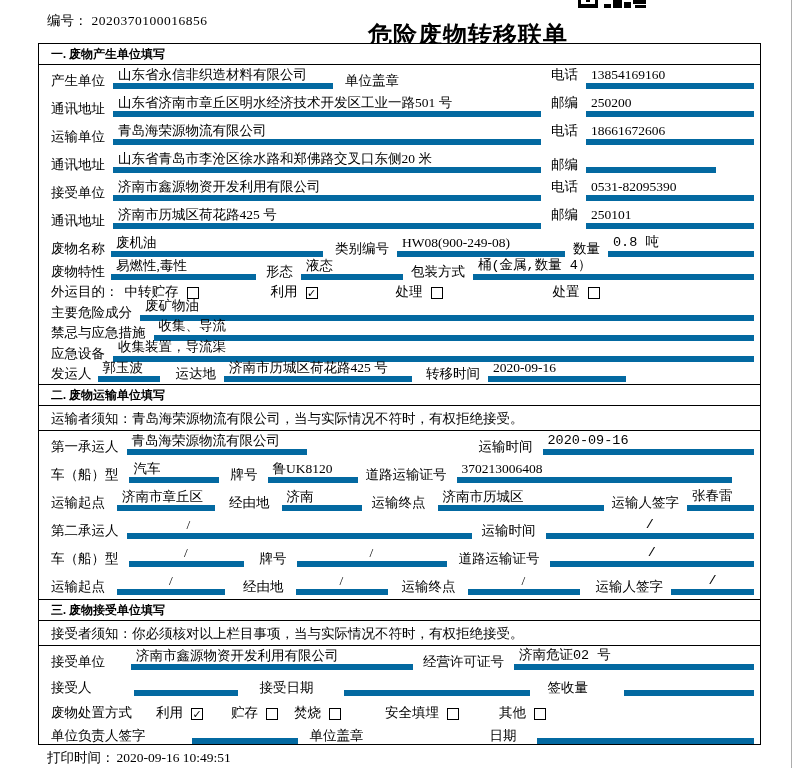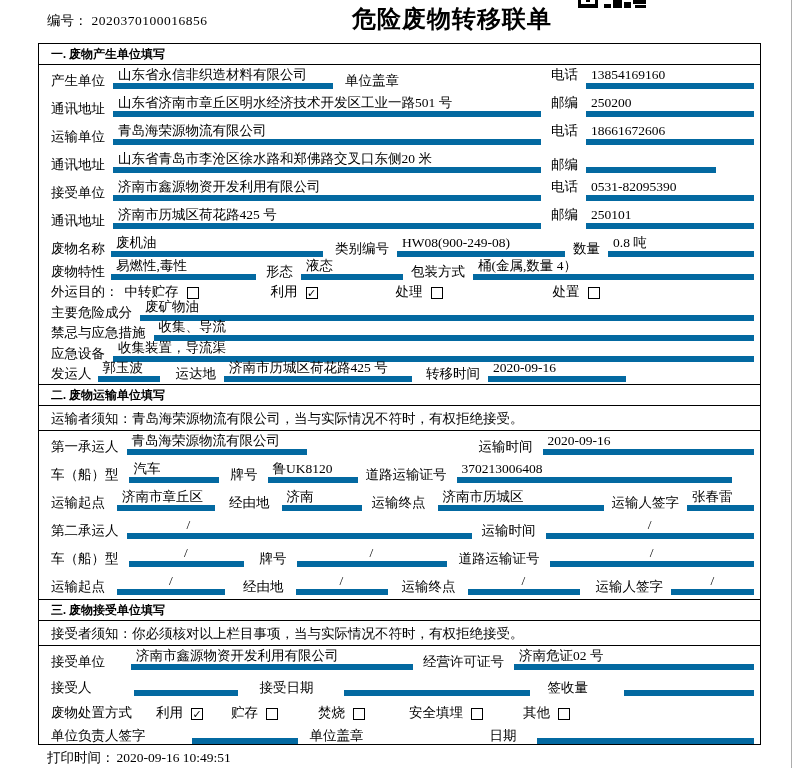--- a/index.html
+++ b/index.html
@@ -7,21 +7,21 @@
   body {
     width:796px; height:768px; position:relative; overflow:hidden;
     font-family:"Liberation Serif","DejaVu Serif",serif;
     font-size:13.5px; color:#000; line-height:17px;
   }
   .page { position:absolute; inset:0; }
   .page-edge { position:absolute; left:791px; top:0; width:1px; height:768px; background:#adadad; }
 
   .serial { position:absolute; left:47px; top:12px; white-space:nowrap; }
   .serial .num { margin-left:4px; letter-spacing:.5px; }
-  .doc-title { position:absolute; left:352px; top:6px; margin:0; font-size:24px; line-height:26px; font-weight:bold; letter-spacing:1px; white-space:nowrap; }
+  .doc-title { position:absolute; left:352px; top:6px; margin:16px; font-size:24px; line-height:26px; font-weight:bold; letter-spacing:1px; white-space:nowrap; }
   .qr { position:absolute; left:578px; top:0; }
 
   .formtable {
     position:absolute; left:38px; top:43px; width:723px; height:702px;
     border:1.5px solid #000; background:#fff;
   }
   .sec + .sec { border-top:1px solid #000; }
   .sec-title {
     height:21px; padding:3px 12px 0; border-bottom:1px solid #000;
     font-weight:bold; line-height:15px; font-size:12px;
@@ -31,21 +31,21 @@
   }
   .row { display:flex; align-items:flex-end; padding:0 6px 4px 12px; }
   .row.tight { padding-bottom:2px; }
   .h28 { height:28px; } .h26 { height:26px; }
   .h23 { height:23px; } .h20 { height:20.5px; }
   .lbl { white-space:nowrap; }
   .u {
     border-bottom:6px solid #0369a1; white-space:nowrap; padding:0 5px;
     min-height:17px; overflow:hidden;
   }
-  .grow { flex:1; }
+  .grow { flex:1;font-family:Liberation Mono, monospace; }
   .ctr { text-align:center; }
   .lft { display:flex; align-items:flex-end; flex:0 0 500px; }
   .rgt { display:flex; flex:1; }
   .rgt .u { flex:1; margin-left:8px; }
   .opt { display:flex; align-items:flex-end; white-space:nowrap; }
   .cb {
     display:inline-block; width:12px; height:12px; border:1px solid #000;
     margin-left:8px; margin-bottom:1px; font-size:11px; line-height:12px; text-align:center;
     font-family:"DejaVu Sans",sans-serif;
   }
@@ -292,21 +292,21 @@
       <div class="row h23 tight">
         <span class="lbl">废物处置方式</span>
         <span class="opt" style="margin-left:24px">
           <span class="lbl">利用</span>
           <span class="cb checked">✓</span>
         </span>
         <span class="opt" style="margin-left:28px">
           <span class="lbl">贮存</span>
           <span class="cb"></span>
         </span>
-        <span class="opt" style="margin-left:40px">
+        <span class="opt" style="margin-left:16px">
           <span class="lbl">焚烧</span>
           <span class="cb"></span>
         </span>
         <span class="opt" style="margin-left:44px">
           <span class="lbl">安全填埋</span>
           <span class="cb"></span>
         </span>
         <span class="opt" style="margin-left:40px">
           <span class="lbl">其他</span>
           <span class="cb"></span>

